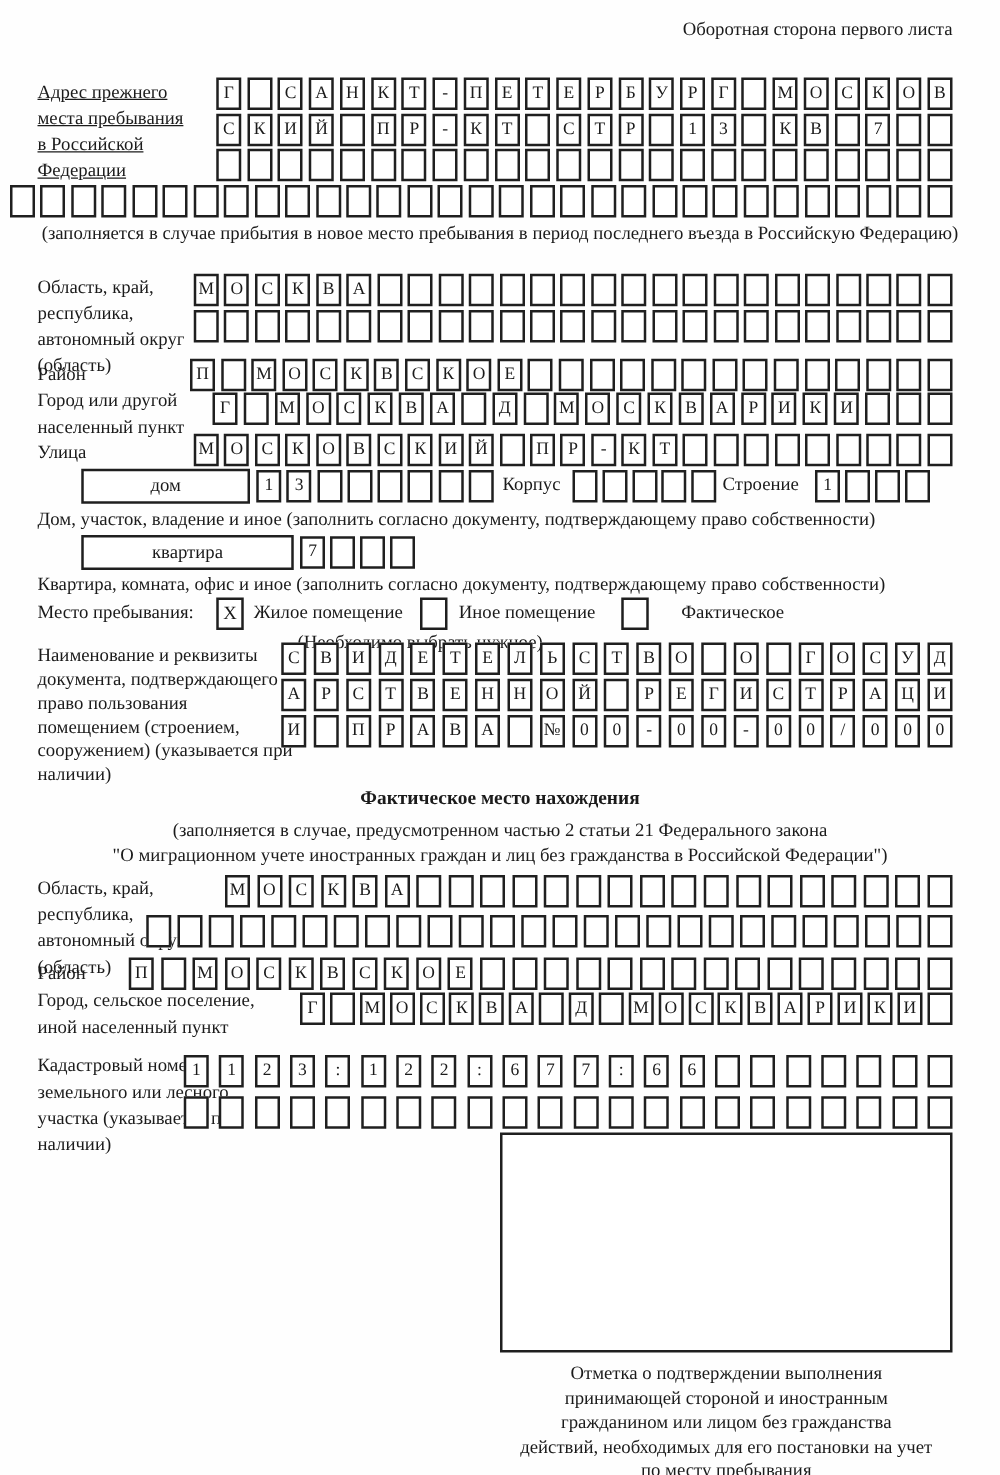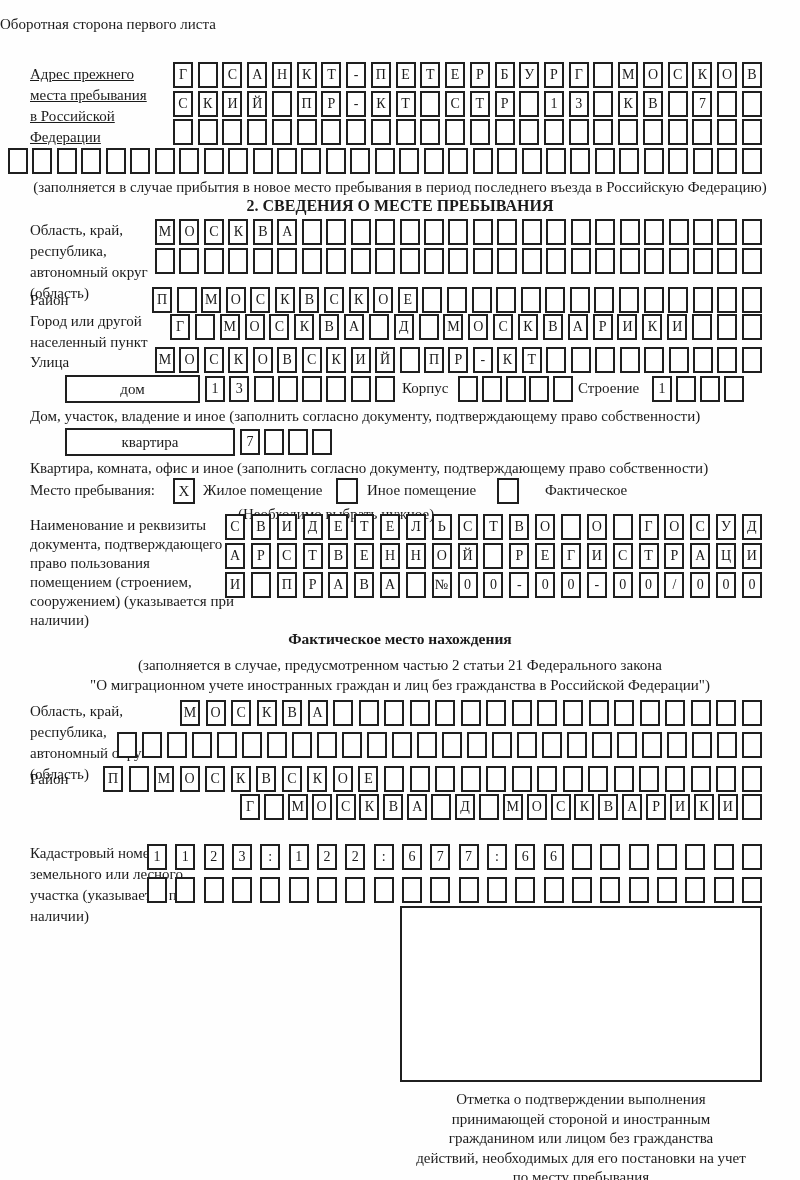--- a/index.html
+++ b/index.html
@@ -5,21 +5,21 @@
   html,body{margin:0;padding:0;background:#fff;}
   .page{
     position:relative;width:800px;height:1180px;background:#fefefe;
     font-family:"Liberation Serif","DejaVu Serif",serif;color:#1b1b1b;overflow:hidden;
   }
   .abs{position:absolute;}
   .label{font-size:15px;line-height:21px;}
   .note{font-size:15px;line-height:18px;}
   .center{text-align:center;}
   .bold{font-weight:bold;}
-  .title-right{font-size:15px;text-align:left;}
+  .title-right{font-size:15px;text-align:right;}
   .sec-title{font-size:16px;font-weight:bold;text-align:center;width:100%;}
   .boxrow{display:flex;justify-content:space-between;}
   .cell{
     width:20px;height:26px;border:2px solid #1f1f1f;box-sizing:border-box;background:#fff;
     display:inline-flex;align-items:center;justify-content:center;
     font-size:14px;line-height:1;flex:0 0 auto;
   }
   .checkbox{
     width:22px;height:26px;border:2px solid #1f1f1f;box-sizing:border-box;background:#fff;
     display:inline-flex;align-items:center;justify-content:center;font-size:15px;
@@ -144,21 +144,20 @@
       <span class="cell"></span>
       <span class="cell"></span>
       <span class="cell"></span>
       <span class="cell"></span>
       <span class="cell"></span>
       <span class="cell"></span>
       <span class="cell"></span>
     </div>
   <div class="abs note center" style="left:0;top:178px;width:100%;">(заполняется в случае прибытия в новое место пребывания в период последнего въезда в Российскую Федерацию)</div>
 
-  <div class="abs sec-title" style="left:0;top:197px;">2. СВЕДЕНИЯ О МЕСТЕ ПРЕБЫВАНИЯ</div>
 
   <div class="abs label" style="left:30px;top:220px;width:118px;">Область, край, республика, автономный округ (область)</div>
   <div class="abs boxrow" style="left:155px;top:219px;width:607px;">
       <span class="cell">М</span>
       <span class="cell">О</span>
       <span class="cell">С</span>
       <span class="cell">К</span>
       <span class="cell">В</span>
       <span class="cell">А</span>
       <span class="cell"></span>
@@ -494,20 +493,21 @@
       <span class="cell"></span>
       <span class="cell"></span>
       <span class="cell"></span>
       <span class="cell"></span>
       <span class="cell"></span>
       <span class="cell"></span>
       <span class="cell"></span>
       <span class="cell"></span>
     </div>
 
+  <div class="abs label" style="left:30px;top:791px;width:190px;">Город, сельское поселение, иной населенный пункт</div>
   <div class="abs boxrow" style="left:240px;top:794px;width:522px;">
       <span class="cell">Г</span>
       <span class="cell"></span>
       <span class="cell">М</span>
       <span class="cell">О</span>
       <span class="cell">С</span>
       <span class="cell">К</span>
       <span class="cell">В</span>
       <span class="cell">А</span>
       <span class="cell"></span>

